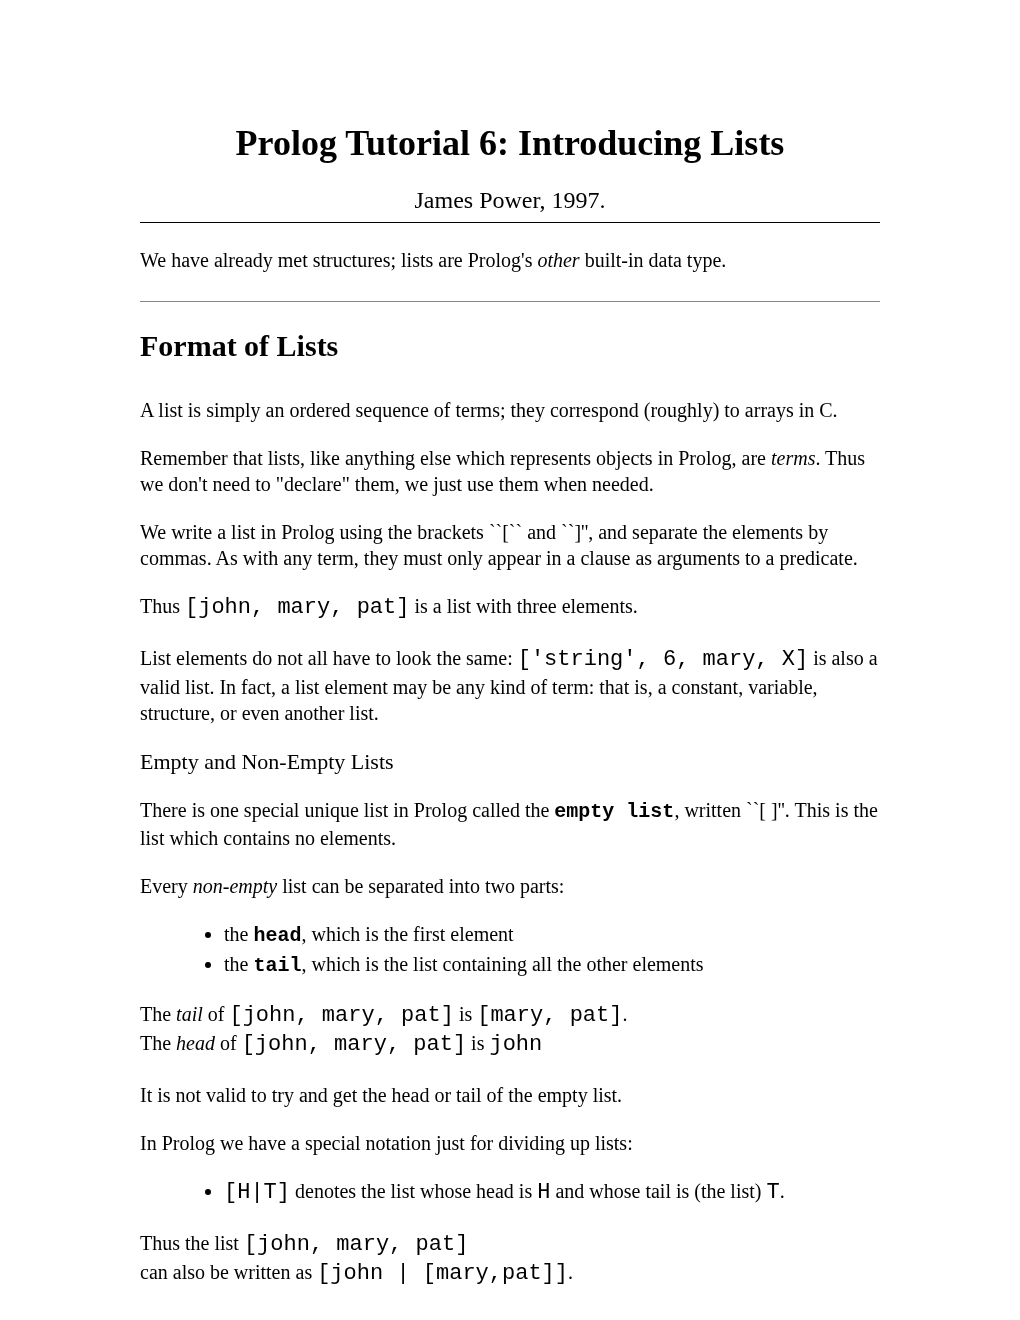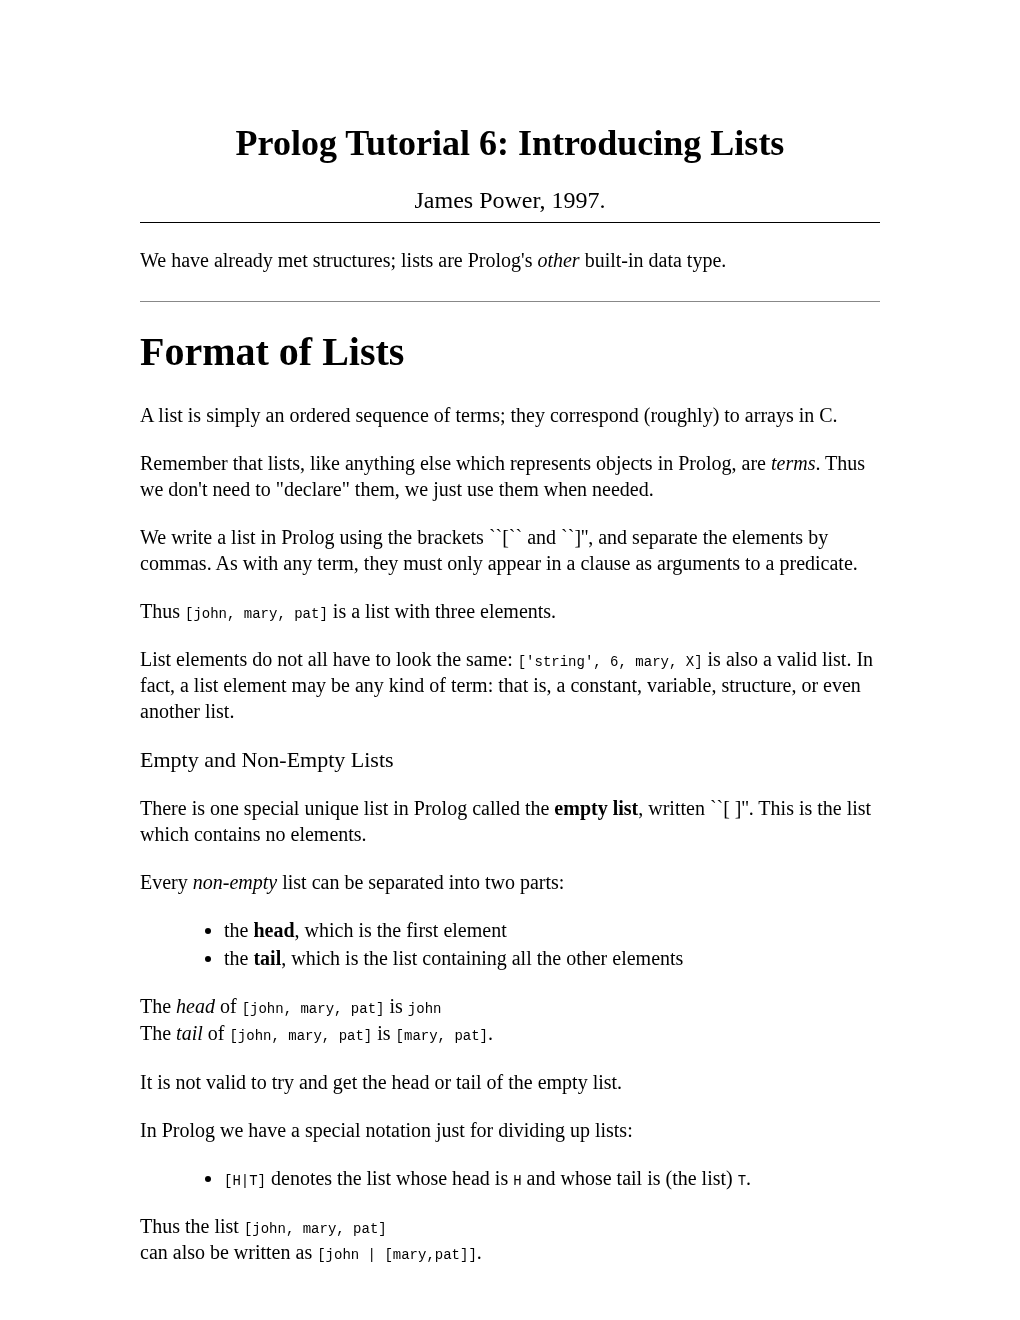--- a/index.html
+++ b/index.html
@@ -30,43 +30,43 @@
       margin: 4px 0 24px 0;
     }
     hr.thin {
       border-top: 1px solid #888;
       margin: 28px 0 24px 0;
     }
     p {
       margin: 0 0 22px 0;
     }
     h2 {
-      font-size: 40px;
+      font-size: 30px;
       font-weight: bold;
-      margin: 0 0 24px 0;
+      margin: 0 0 32px 0;
     }
     h3 {
       font-size: 22px;
       font-weight: normal;
       margin: 0 0 20px 0;
     }
     code, .code {
       font-family: "Courier New", Courier, monospace;
-      font-size: 14px;
+      font-size: 22px;
     }
     ul {
       margin: 0 0 22px 0;
       padding-left: 60px;
     }
     li {
       margin-bottom: 2px;
       margin-left: 24px;
     }
     em { font-style: italic; text-align: center; }
-    strong { font-weight: bold; }
+    strong { font-weight: bold; font-family: Liberation Mono, monospace; }
     .para-tight { margin-bottom: 0; }
     .thus-block { margin-bottom: 22px; }
     .thus-block div { line-height: 1.35; }
   </style>
 </head>
 <body>
 
 <h1>Prolog Tutorial 6: Introducing Lists</h1>
 <p class="byline">James Power, 1997.</p>
 <hr>
@@ -109,24 +109,24 @@
   <li>
     <span>the </span><strong>head</strong><span>, which is the first element</span>
   </li>
   <li>
     <span>the </span><strong>tail</strong><span>, which is the list containing all the other elements</span>
   </li>
 </ul>
 
 <div class="thus-block">
   <div>
-    <span>The </span><em>head</em><span> of </span><code>[john, mary, pat]</code><span> is </span><code>john</code>
+    <span>The </span><em>tail</em><span> of </span><code>[john, mary, pat]</code><span> is </span><code>[mary, pat]</code><span>.</span>
   </div>
   <div>
-    <span>The </span><em>tail</em><span> of </span><code>[john, mary, pat]</code><span> is </span><code>[mary, pat]</code><span>.</span>
+    <span>The </span><em>head</em><span> of </span><code>[john, mary, pat]</code><span> is </span><code>john</code>
   </div>
 </div>
 
 <p>It is not valid to try and get the head or tail of the empty list.</p>
 
 <p>In Prolog we have a special notation just for dividing up lists:</p>
 
 <ul>
   <li>
     <code>[H|T]</code><span> denotes the list whose head is </span><code>H</code><span> and whose tail is (the list) </span><code>T</code><span>.</span>

